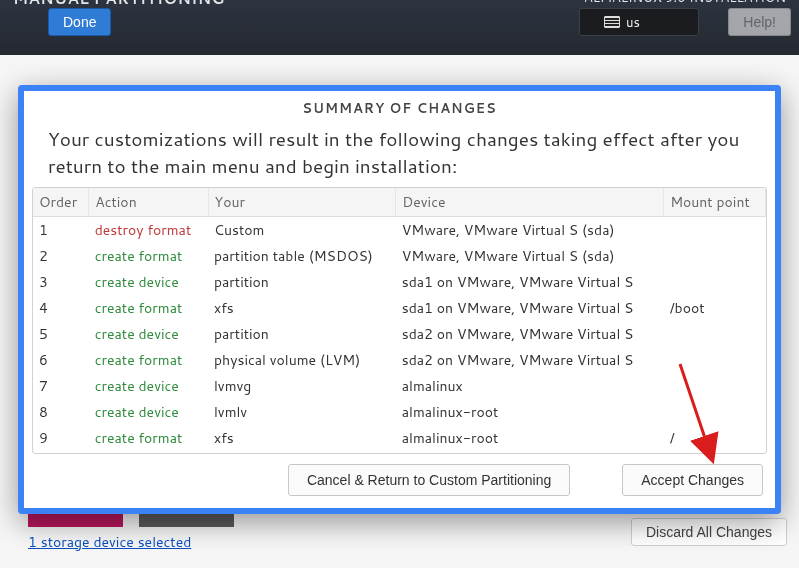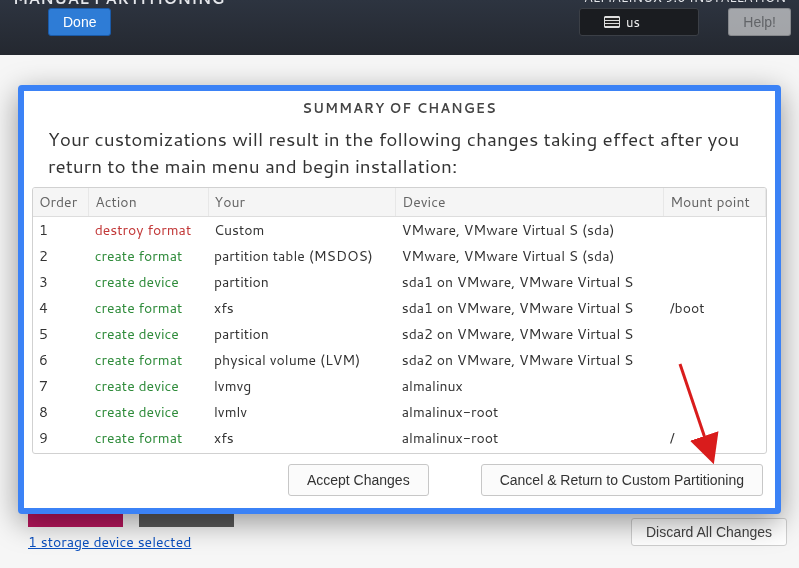--- a/index.html
+++ b/index.html
@@ -342,22 +342,22 @@
             <td>11</td>
             <td class="action-create">create format</td>
             <td>xfs</td>
             <td>almalinux-home</td>
             <td>/home</td>
           </tr>
         </tbody>
     </table>
   </div>
   <div class="modal-footer">
+    <button class="btn">Cancel &amp; Return to Custom Partitioning</button>
     <button class="btn">Accept Changes</button>
-    <button class="btn">Cancel &amp; Return to Custom Partitioning</button>
   </div>
 </div>
 
 <svg class="arrow" width="80" height="120" style="left:650px; top:358px;">
   <defs>
     <marker id="ah" markerWidth="10" markerHeight="10" refX="6" refY="5" orient="auto">
       <path d="M0,0 L10,5 L0,10 z" fill="#d91c1c"></path>
     </marker>
   </defs>
   <line x1="30" y1="6" x2="60" y2="95" stroke="#d91c1c" stroke-width="3" marker-end="url(#ah)"></line>

